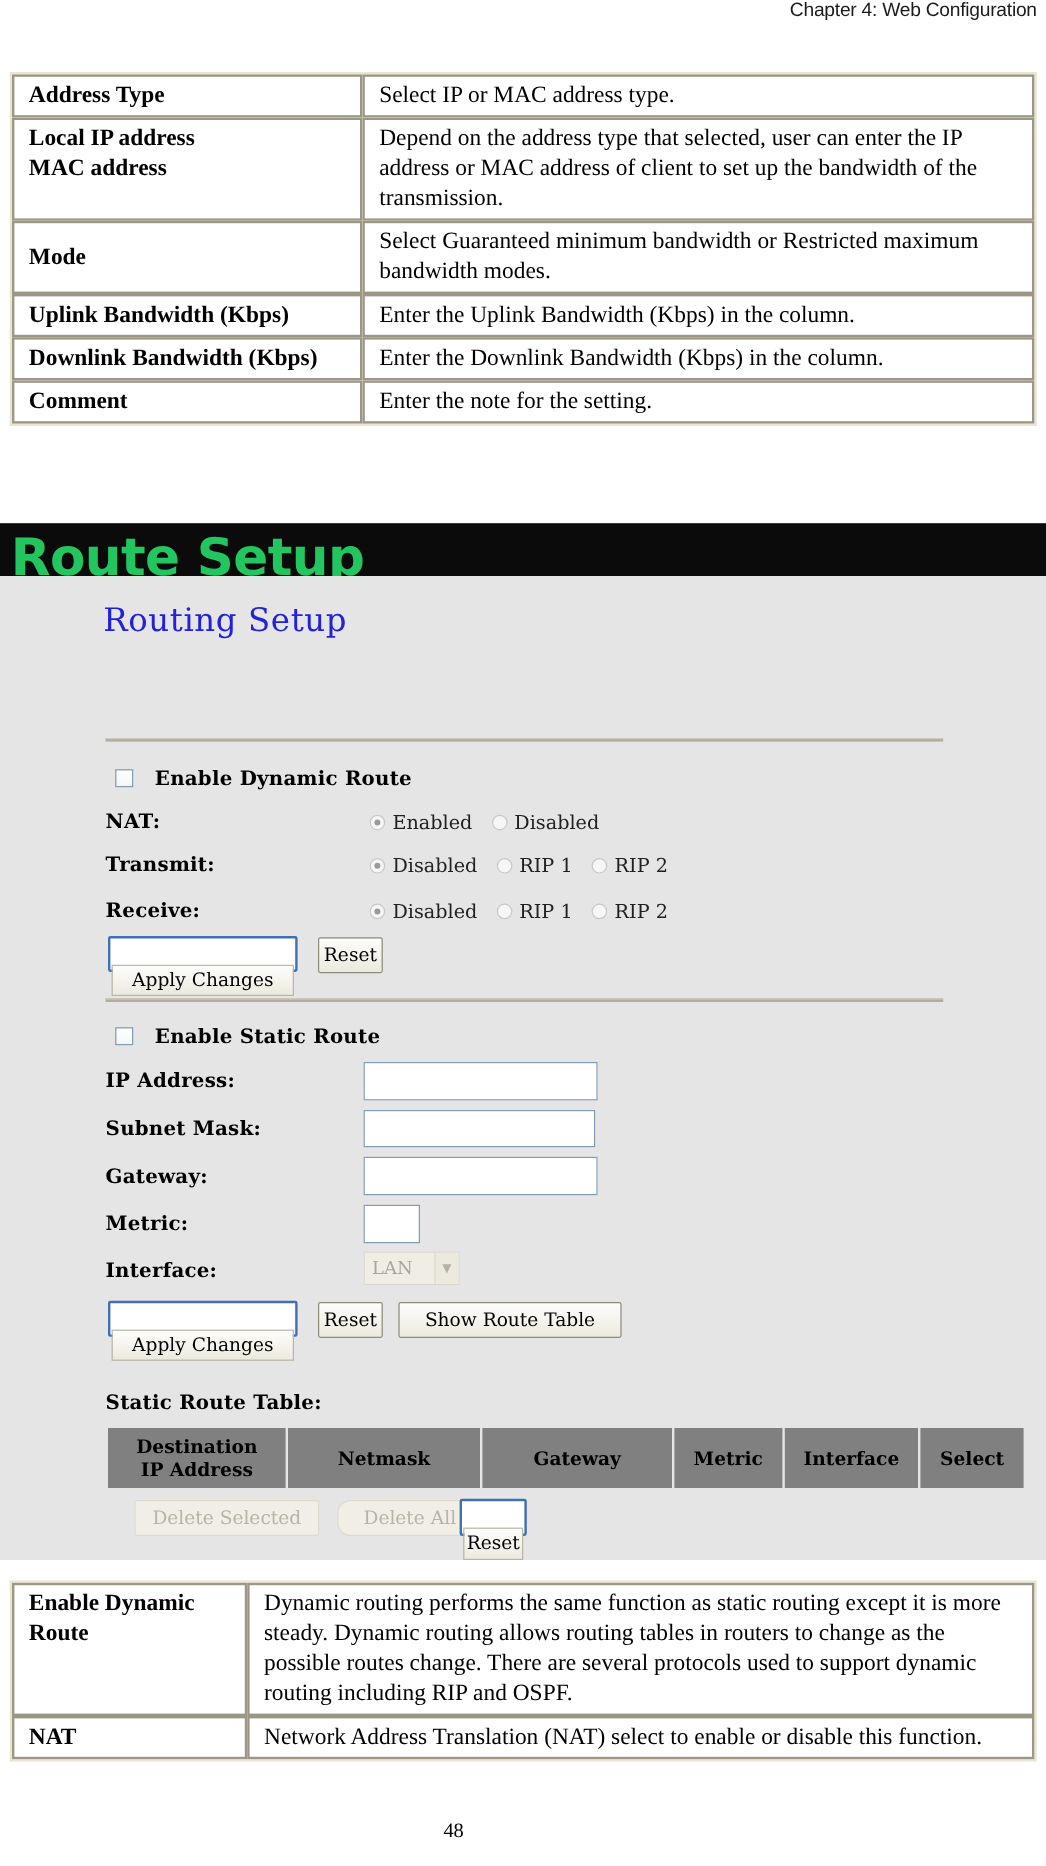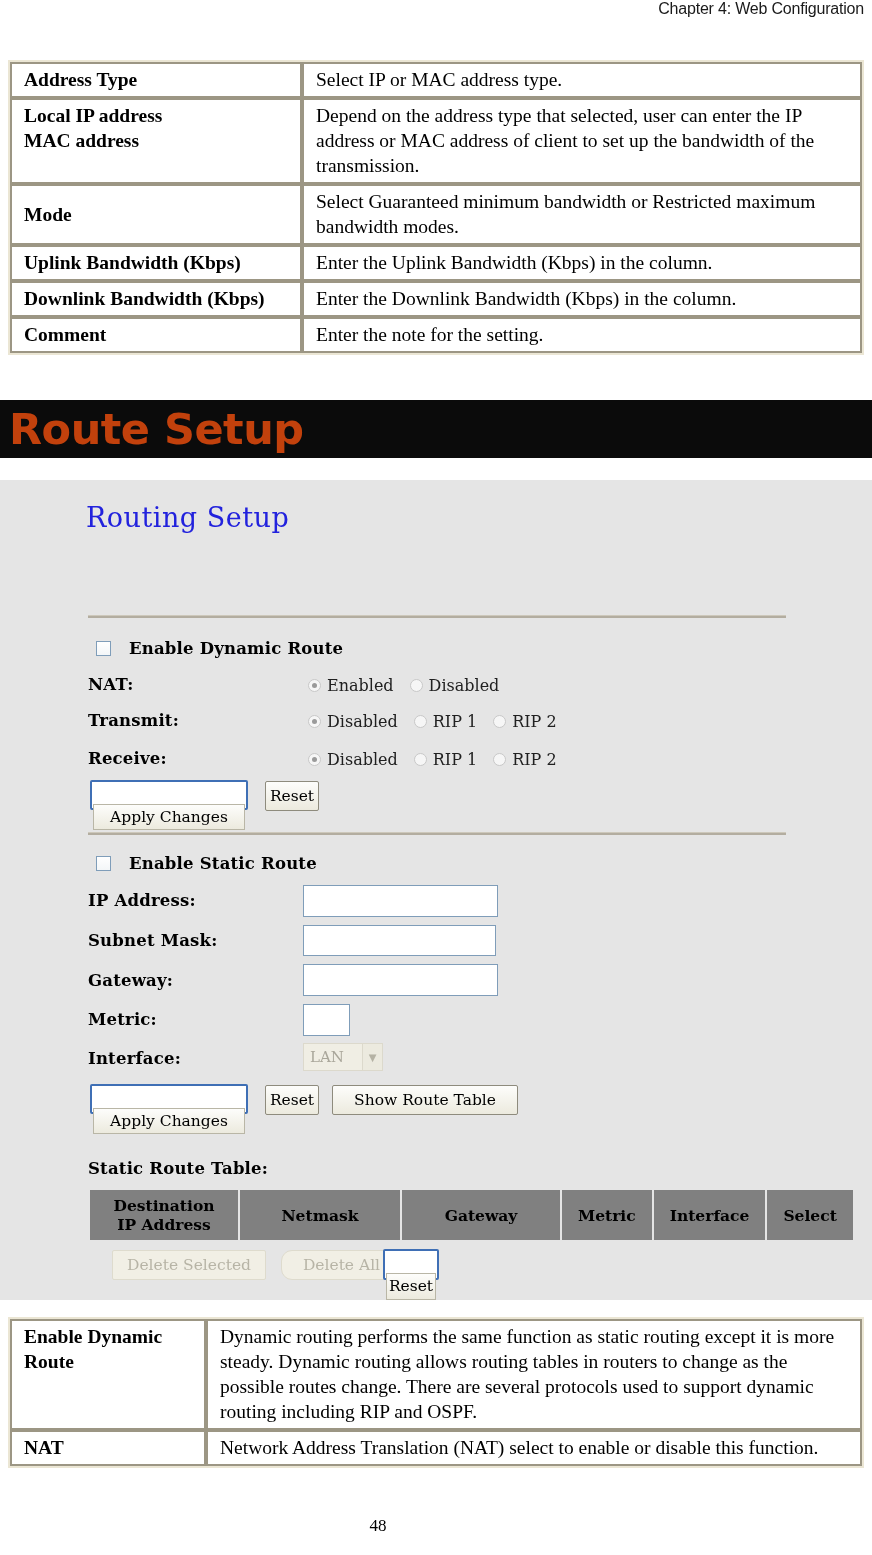--- a/index.html
+++ b/index.html
@@ -60,26 +60,26 @@
   #desc-table-top col.c1 { width: 292px; }
   #desc-table-top col.c2 { width: 560px; }
 
   #desc-table-bottom { top: 1317px; left: 8px; width: 856px; }
   #desc-table-bottom col.c1 { width: 196px; }
   #desc-table-bottom col.c2 { width: 656px; }
 
   
   .section-banner {
     position: absolute;
-    top: 400px;
+    top: 436px;
     left: 0;
     width: 872px;
     height: 58px;
     background: #0b0b0b;
-    color: #c2410c;
+    color: #22c55e;
     font-family: "DejaVu Sans", "Liberation Sans", sans-serif;
     font-weight: bold;
     font-size: 43px;
     line-height: 58px;
     letter-spacing: -0.5px;
     padding-left: 9px;
     box-sizing: border-box;
     overflow: hidden;
   }
 

